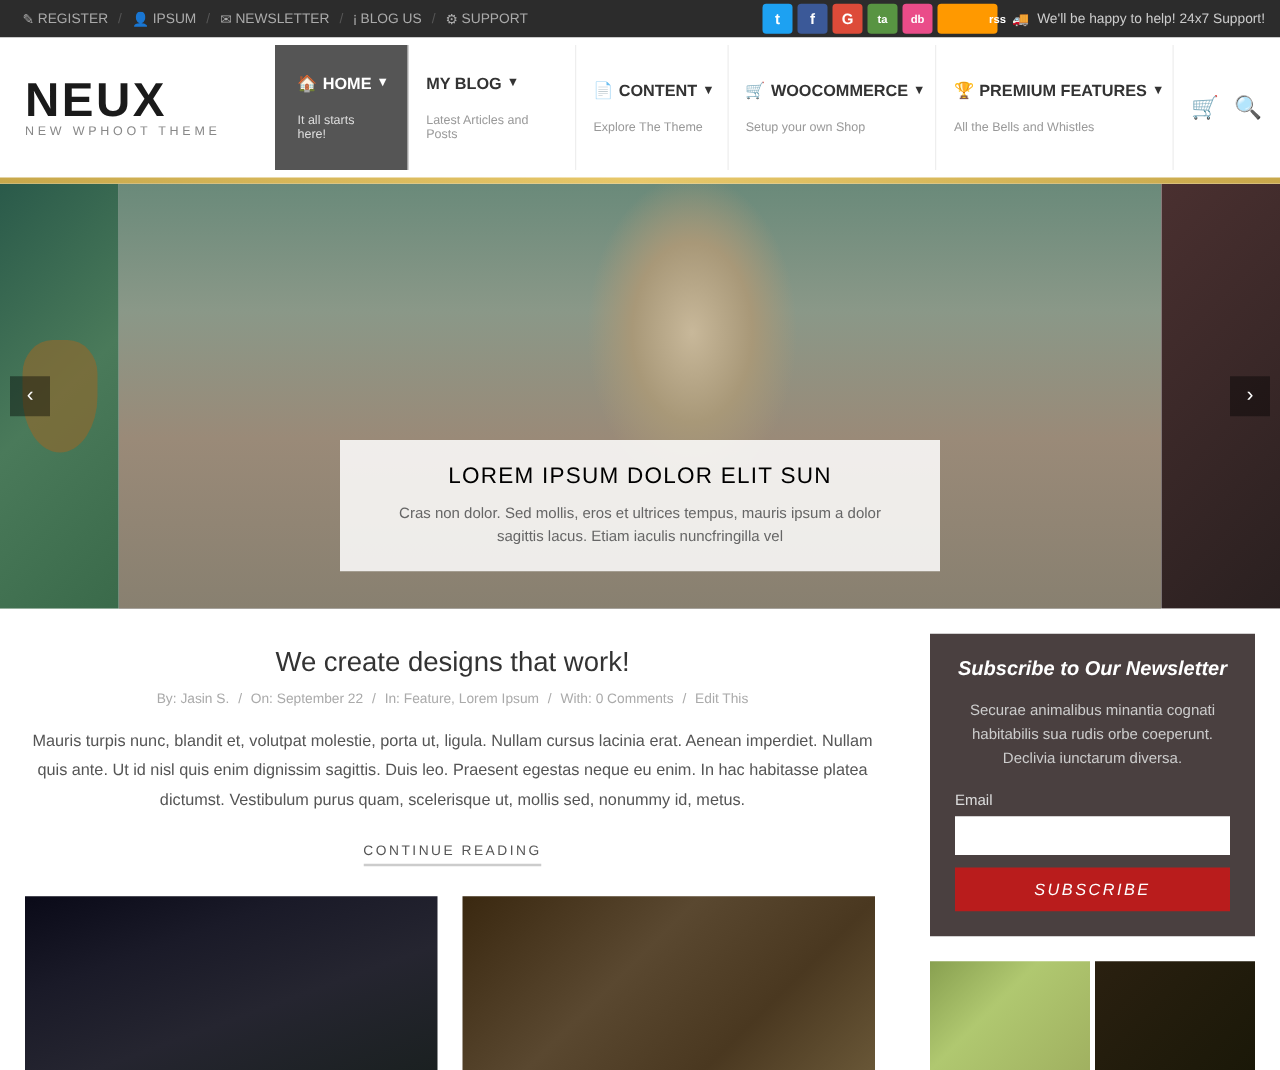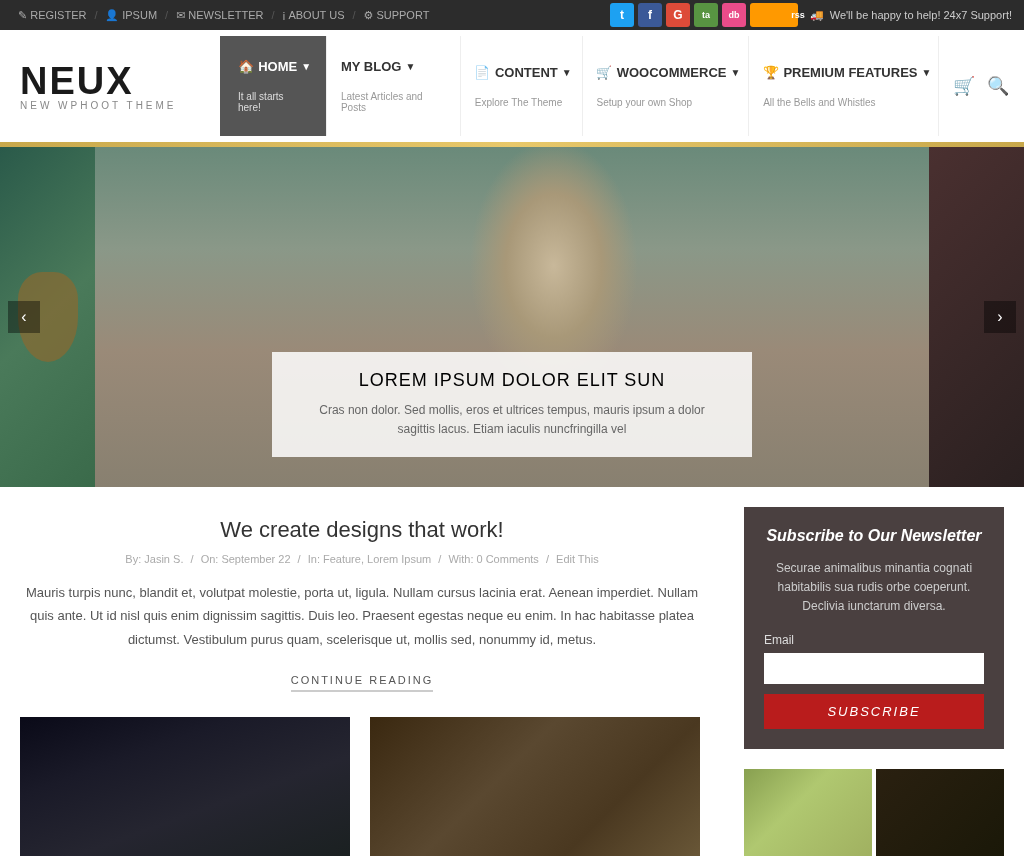--- a/index.html
+++ b/index.html
@@ -376,21 +376,21 @@
       <span>IPSUM</span>
     </a>
     <span class="sep">/</span>
     <a href="#">
       <span>✉</span>
       <span>NEWSLETTER</span>
     </a>
     <span class="sep">/</span>
     <a href="#">
       <span>ℹ</span>
-      <span>ABOUT US</span>
+      <span>BLOG US</span>
     </a>
     <span class="sep">/</span>
     <a href="#">
       <span>⚙</span>
       <span>SUPPORT</span>
     </a>
   </div>
   <div class="top-bar-right">
     <div class="social-icon si-twitter">t</div>
     <div class="social-icon si-facebook">f</div>

